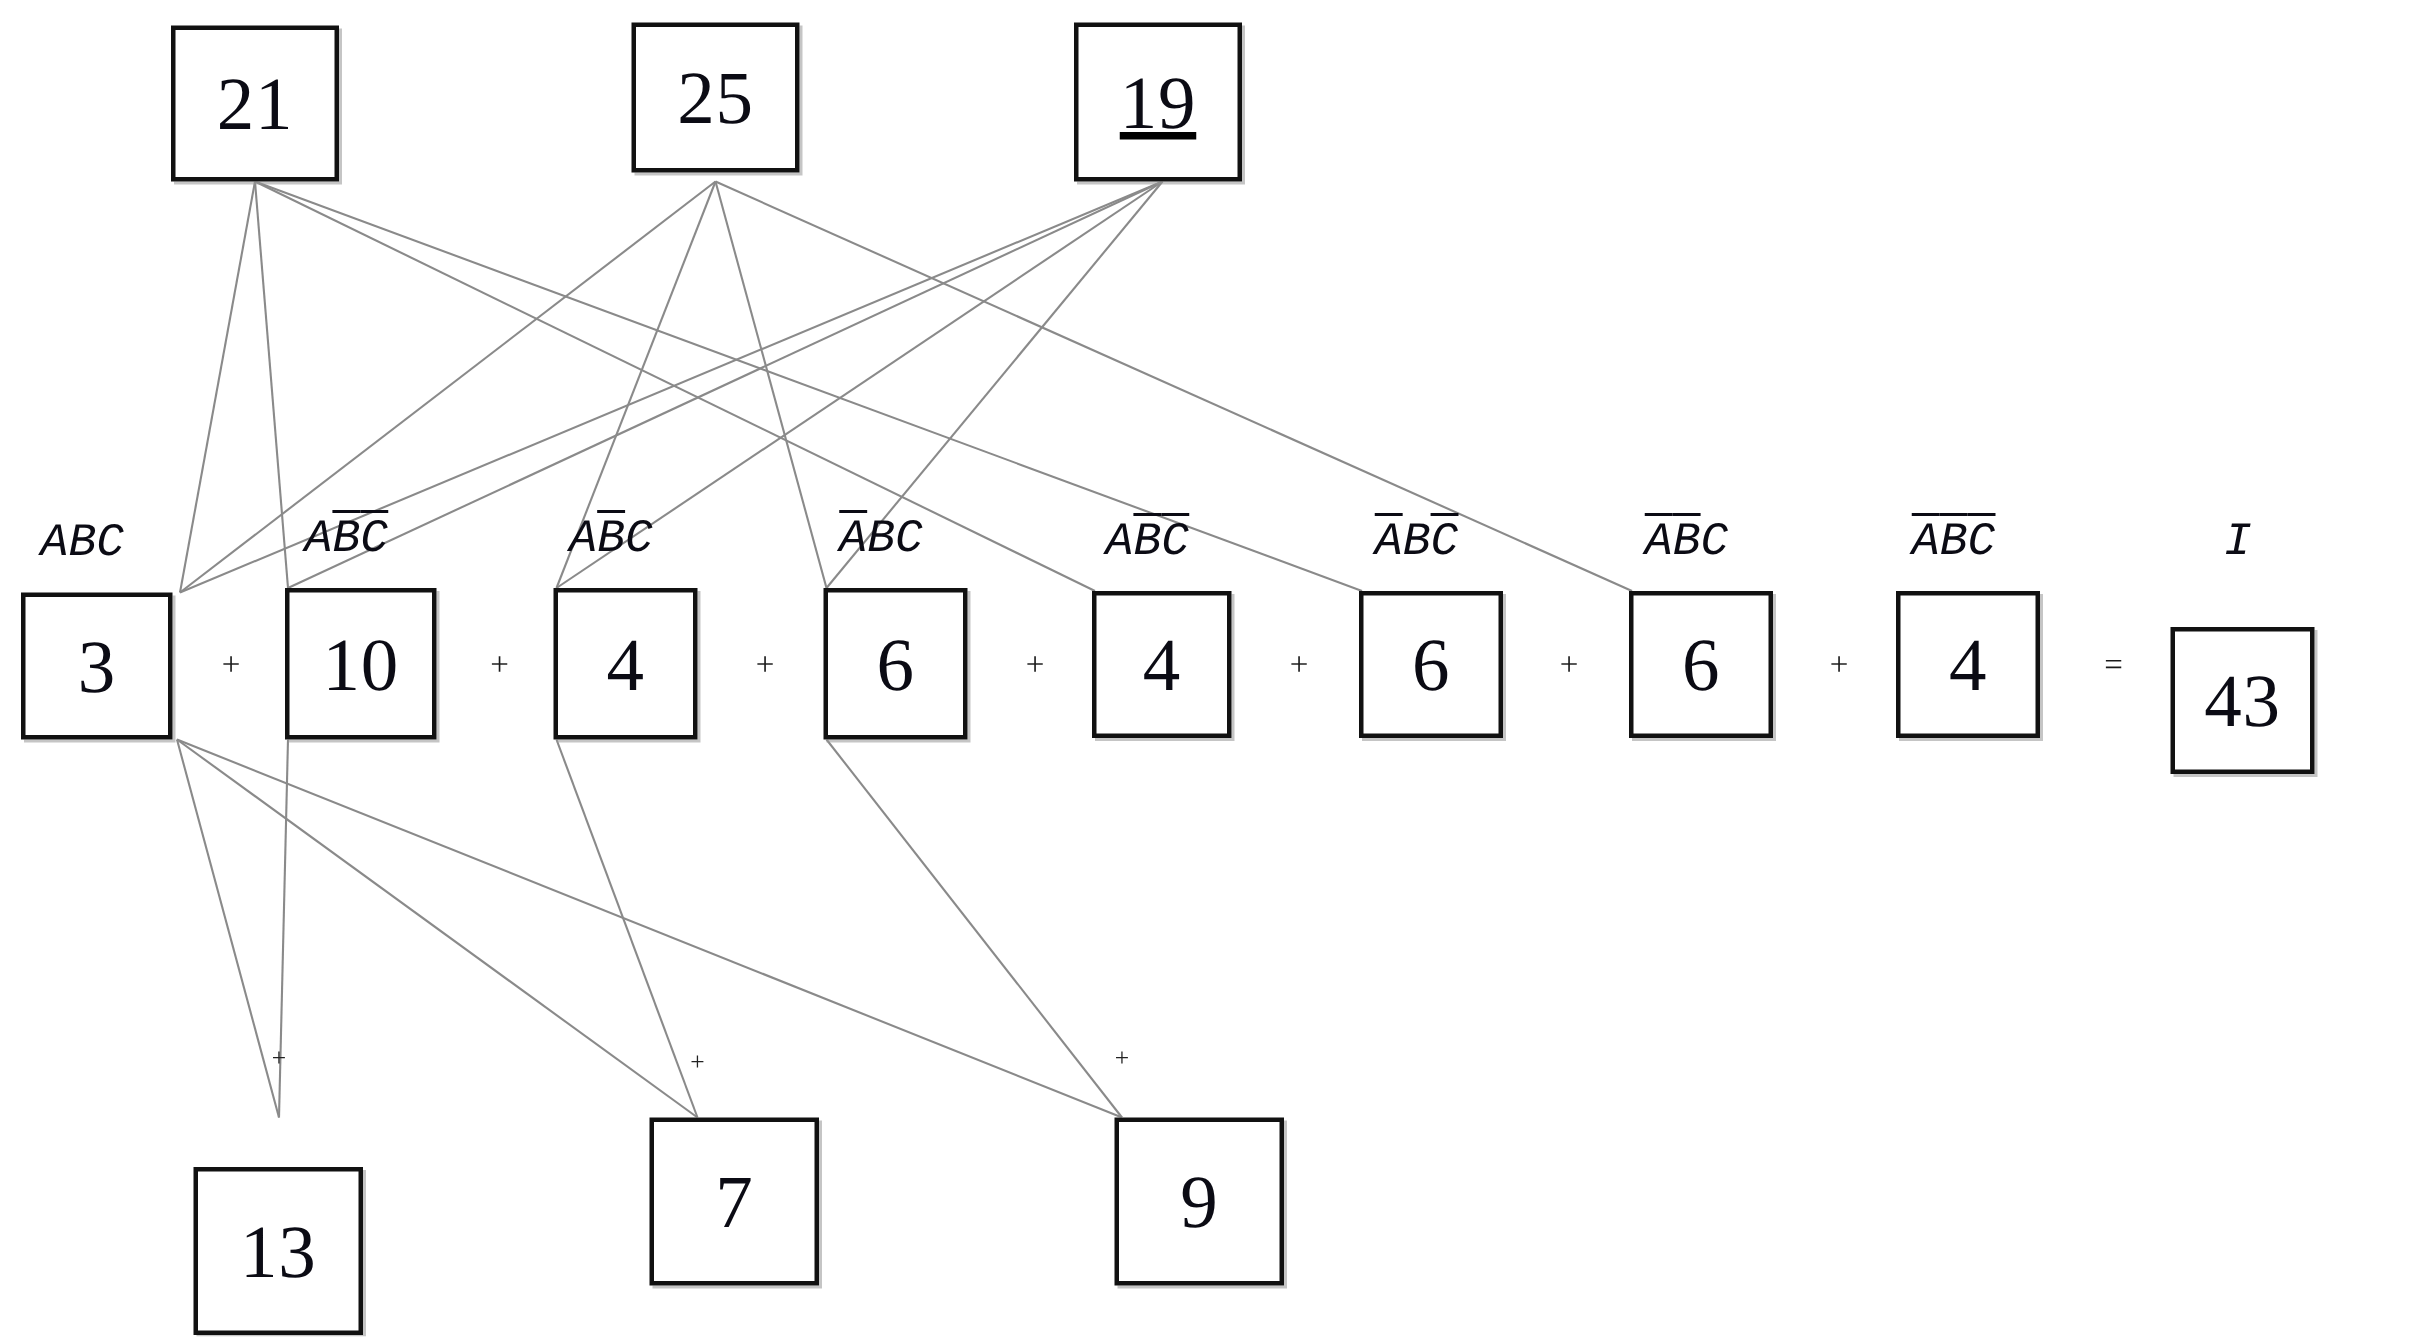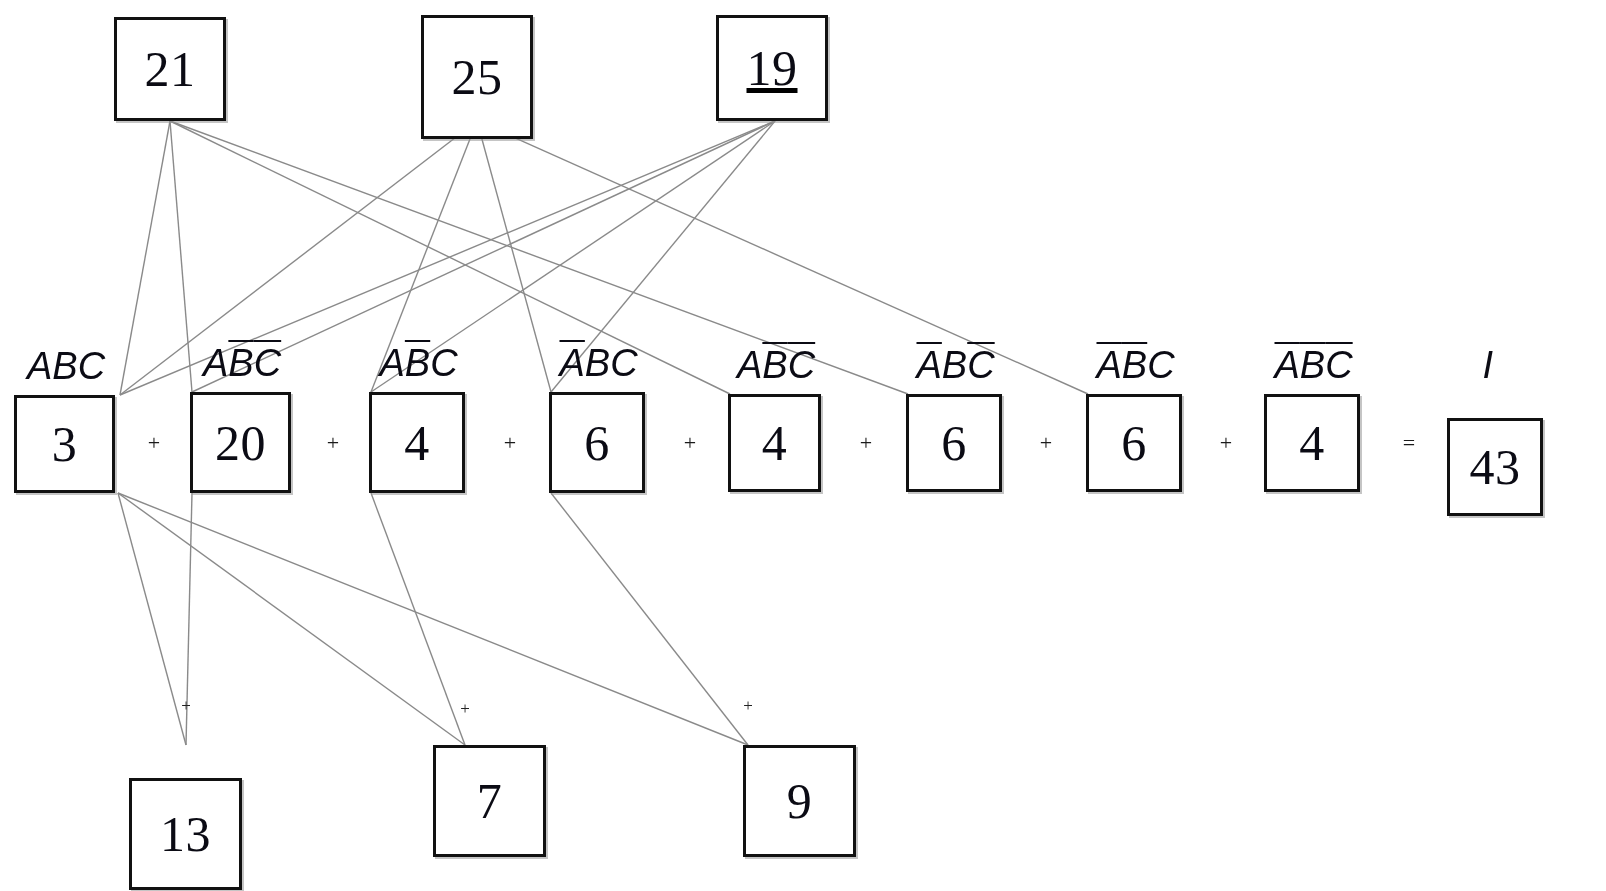--- a/index.html
+++ b/index.html
@@ -37,23 +37,23 @@
   .node-value {
     font-family: "Liberation Serif", "DejaVu Serif", serif;
     font-size: 50px;
     color: #0b0b14;
     line-height: 1;
     letter-spacing: 0.5px;
   }
   .term-label {
     position: absolute;
     z-index: 6;
-    font-family: Liberation Sans, sans-serif;
+    font-family: Liberation Mono, monospace;
     font-style: italic;
-    font-size: 38px;
+    font-size: 31px;
     color: #0b0b14;
     white-space: nowrap;
     line-height: 1;
   }
   .term-label .bar {
     text-decoration: overline;
     text-decoration-thickness: 2px;
   }
   .op-plus, .op-equals {
     position: absolute;
@@ -95,34 +95,34 @@
       <line x1="118" y1="493" x2="465" y2="745" stroke="#8a8a8a" stroke-width="1.4"></line>
       <line x1="118" y1="493" x2="748" y2="745" stroke="#8a8a8a" stroke-width="1.4"></line>
       <line x1="192" y1="493" x2="186" y2="745" stroke="#8a8a8a" stroke-width="1.4"></line>
       <line x1="371" y1="493" x2="465" y2="745" stroke="#8a8a8a" stroke-width="1.4"></line>
       <line x1="551" y1="493" x2="748" y2="745" stroke="#8a8a8a" stroke-width="1.4"></line>
     </svg>
   <div id="top-row">
       <div class="node-box" style="left: 114px; top: 17px; width: 112px; height: 104px;">
         <span class="node-value">21</span>
       </div>
-      <div class="node-box" style="left: 421px; top: 15px; width: 112px; height: 124px;">
+      <div class="node-box" style="left: 421px; top: 15px; width: 112px; height: 100px;">
         <span class="node-value">25</span>
       </div>
       <div class="node-box" style="left: 716px; top: 15px; width: 112px; height: 106px; text-decoration: underline;">
         <span class="node-value">19</span>
       </div>
     </div>
   <div id="middle-row">
       <div class="node-box" style="left: 14px; top: 395px; width: 101px; height: 98px;">
         <span class="node-value">3</span>
       </div>
       <div class="term-label" style="left: 27px; top: 347px;"><span>A</span><span>B</span><span>C</span></div>
       <div class="node-box" style="left: 190px; top: 392px; width: 101px; height: 101px;">
-        <span class="node-value">20</span>
+        <span class="node-value">10</span>
       </div>
       <div class="term-label" style="left: 203px; top: 344px;"><span>A</span><span class="bar">B</span><span class="bar">C</span></div>
       <div class="node-box" style="left: 369px; top: 392px; width: 96px; height: 101px;">
         <span class="node-value">4</span>
       </div>
       <div class="term-label" style="left: 379.5px; top: 344px;"><span>A</span><span class="bar">B</span><span>C</span></div>
       <div class="node-box" style="left: 549px; top: 392px; width: 96px; height: 101px;">
         <span class="node-value">6</span>
       </div>
       <div class="term-label" style="left: 559.5px; top: 344px;"><span class="bar">A</span><span>B</span><span>C</span></div>

